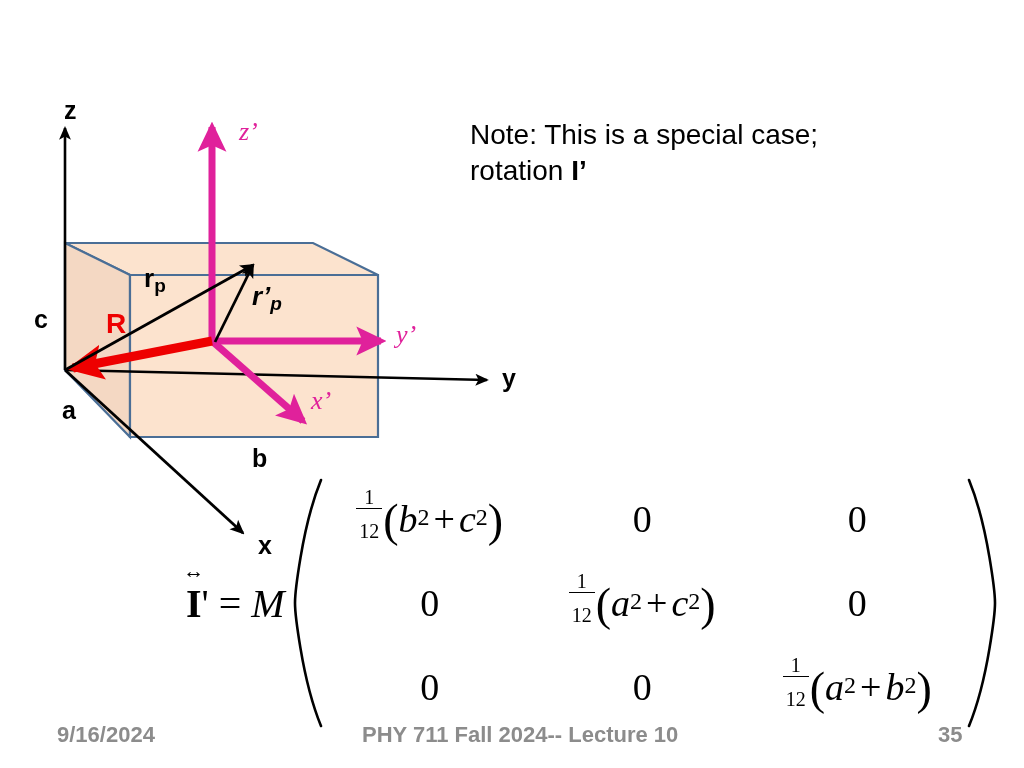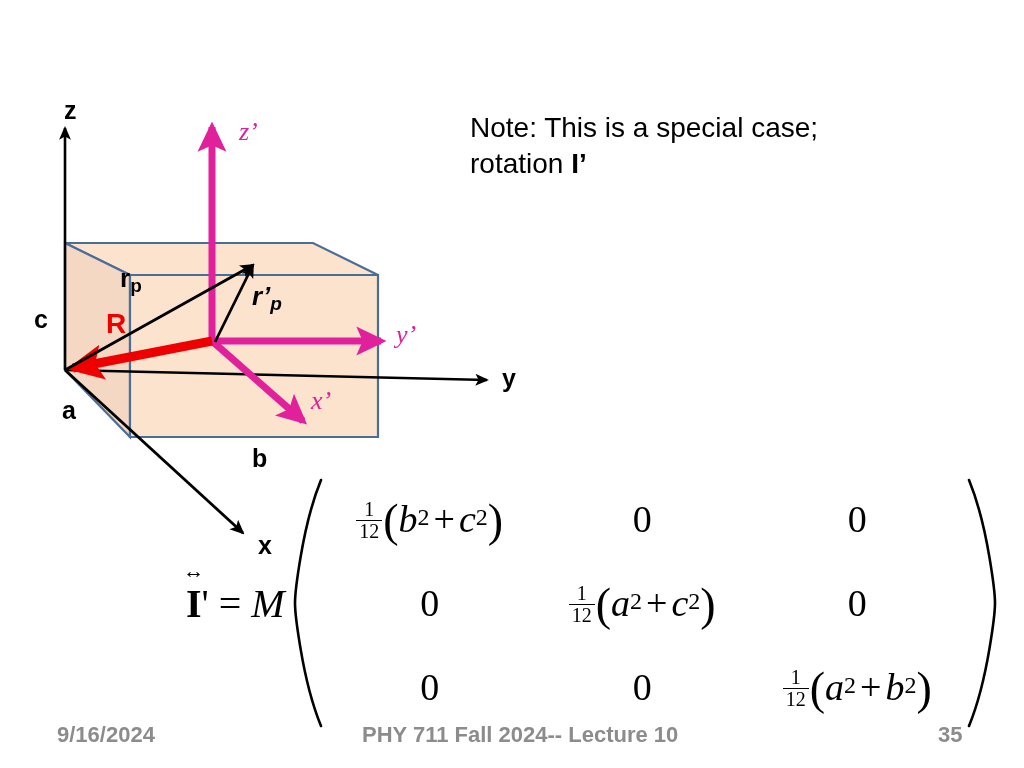--- a/index.html
+++ b/index.html
@@ -34,21 +34,21 @@
     font-weight:bold;font-size:26px;color:#000000;
   }
   .vec-label sub{font-size:19px;vertical-align:baseline;position:relative;top:5px;}
   .R-label{
     font-family:"Liberation Sans",sans-serif;
     font-weight:bold;font-size:28px;color:#EE0000;
   }
 
   
   #note{
-    position:absolute;left:470px;top:110px;width:500px;
+    position:absolute;left:470px;top:117px;width:500px;
     font-family:"Liberation Sans",sans-serif;
     font-size:28px;line-height:1.29;color:#000000;
   }
   #note .bi{font-weight:bold;}
 
   
   #equation{
     position:absolute;left:186px;top:478px;width:800px;height:250px;
     display:flex;align-items:center;
   }
@@ -84,21 +84,21 @@
     font-size:38px;color:#000;white-space:nowrap;
     display:flex;align-items:center;justify-content:center;
   }
   .zero{font-style:normal;}
   .frac{
     display:inline-flex;flex-direction:column;align-items:center;
     font-size:20px;line-height:1.04;vertical-align:middle;
     margin-right:1px;position:relative;top:1px;
   }
   .frac .num{padding:0 3px;}
-  .frac .den{padding:0 3px;border-top:1.5px solid #000;}
+  .frac .den{padding:12px 3px;border-top:1.5px solid #000;}
   .bigparen{font-size:46px;font-style:normal;line-height:0.8;position:relative;top:2px;}
   .var{font-style:italic;position:relative;}
   .var sup, .sup{
     font-size:24px;font-style:normal;vertical-align:super;
     position:relative;top:-2px;left:0px;
   }
   .plus{font-style:normal;padding:0 4px;}
 
   
   #footer{position:absolute;left:0;top:722px;width:1024px;height:30px;}
@@ -180,21 +180,21 @@
     <div class="lbl prime-label" style="left:396px;top:322px;">y’</div>
 
     <div class="lbl prime-label" style="left:311px;top:388px;">x’</div>
 
     <div class="lbl dim-label" style="left:34px;top:307px;">c</div>
 
     <div class="lbl dim-label" style="left:62px;top:398px;">a</div>
 
     <div class="lbl dim-label" style="left:252px;top:446px;">b</div>
 
-    <div class="lbl vec-label" style="left:120px;top:265px;">
+    <div class="lbl vec-label" style="left:144px;top:265px;">
       <span>r</span><sub>p</sub>
     </div>
 
     <div class="lbl vec-label" style="left:252px;top:283px;font-style:italic;">
       <span>r’</span><sub>p</sub>
     </div>
 
     <div class="lbl R-label" style="left:106px;top:310px;">R</div>
   </div>
 

